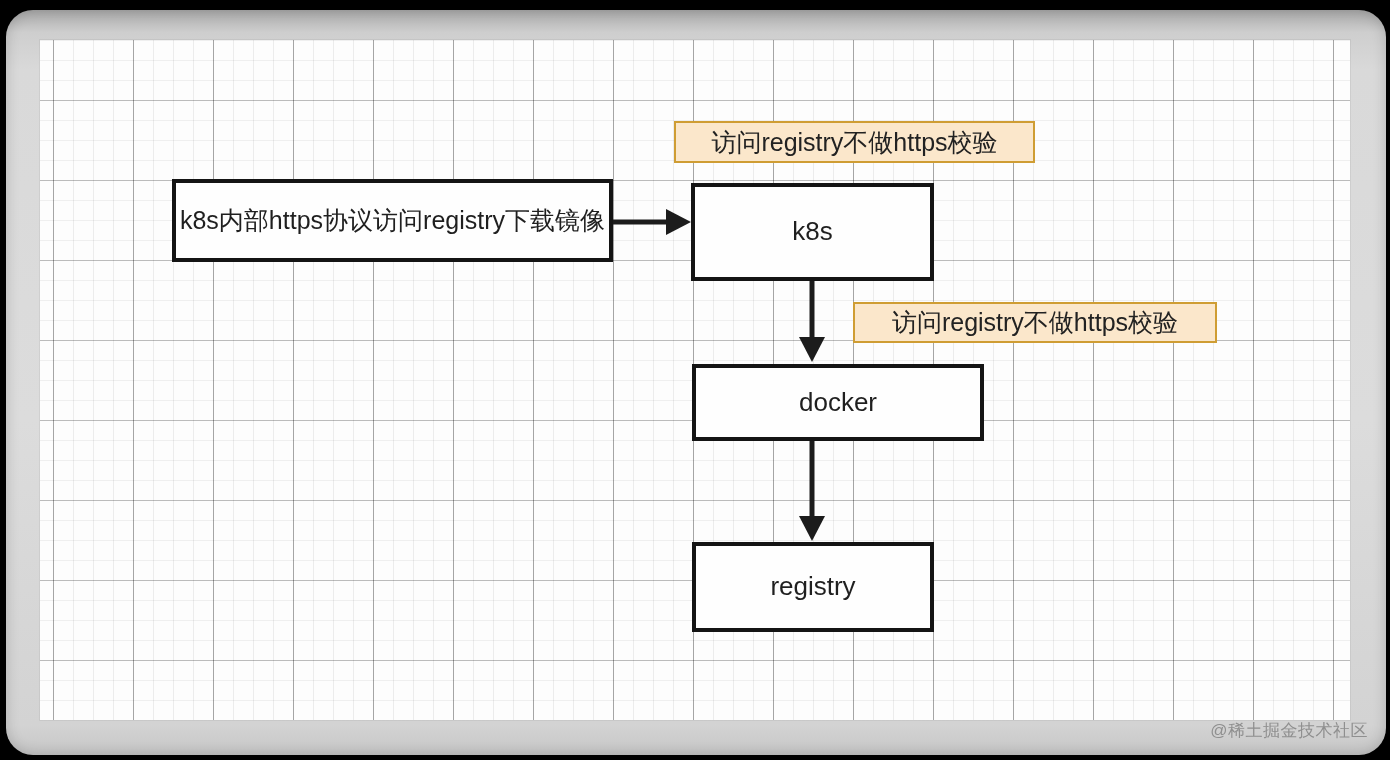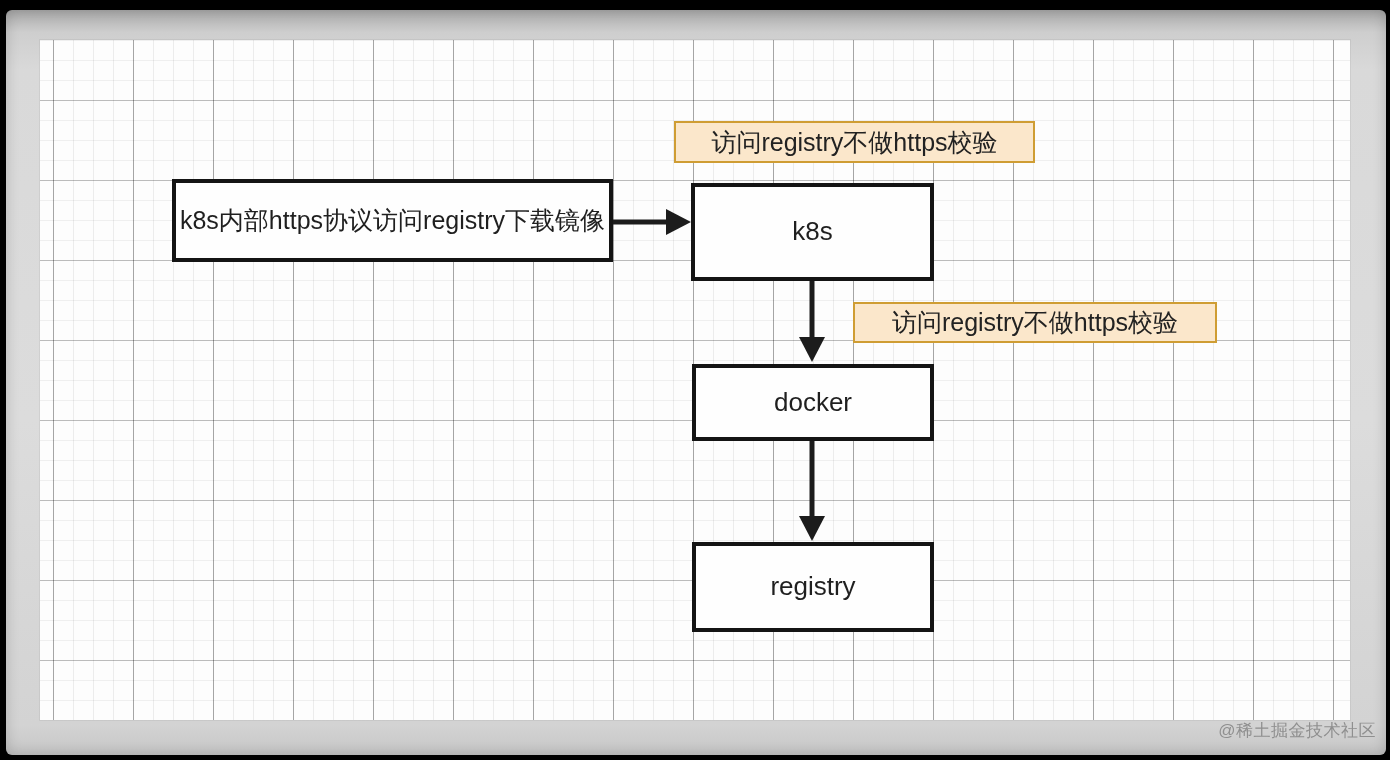--- a/index.html
+++ b/index.html
@@ -8,21 +8,21 @@
     background: #000;
     overflow: hidden;
     font-family: "Liberation Sans", "DejaVu Sans", sans-serif;
   }
   .stage { position: relative; width: 1390px; height: 760px; }
 
   
   .frame {
     position: absolute;
     left: 6px; top: 10px; right: 4px; bottom: 5px;
-    border-radius: 6px;
+    border-radius: 27px;
     background: linear-gradient(180deg, #a9a9a9 0%, #cecece 3%, #d9d9d9 8%, #dcdcdc 55%, #d3d3d3 96%, #c6c6c6 100%);
     box-shadow: inset 0 0 14px rgba(0,0,0,0.18);
   }
 
   
   .canvas {
     position: absolute;
     left: 34px; top: 30px;
     width: 1310px; height: 680px;
     background-color: #fdfdfd;
@@ -42,21 +42,21 @@
     background: #fefefe;
     color: #1f1f1f;
     display: flex;
     align-items: center;
     justify-content: center;
     text-align: center;
     line-height: 1.3;
   }
   .node-note     { left: 132px; top: 139px; width: 441px; height: 83px; font-size: 25px; padding: 0 2px; }
   .node-k8s      { left: 651px; top: 143px; width: 243px; height: 98px; font-size: 26px; }
-  .node-docker   { left: 652px; top: 324px; width: 242px; height: 77px; font-size: 26px; }
+  .node-docker   { left: 652px; top: 324px; width: 292px; height: 77px; font-size: 26px; }
   .node-registry { left: 652px; top: 502px; width: 242px; height: 90px; font-size: 26px; }
 
   .annotation {
     position: absolute;
     border: 2px solid #cf9d33;
     background: #fbe7cb;
     color: #222;
     display: flex;
     align-items: center;
     justify-content: center;
@@ -67,21 +67,21 @@
   .annotation-mid { left: 813px; top: 262px; width: 364px; height: 41px; }
 
   .edges-layer {
     position: absolute; left: 0; top: 0;
     width: 1310px; height: 680px;
     pointer-events: none;
   }
 
   .watermark {
     position: absolute;
-    right: 10px; bottom: 13px;
+    right: 18px; bottom: 13px;
     color: #8f8f8f;
     font-size: 17px;
     letter-spacing: 0.5px;
     margin-top: 40px;
   }
 </style>
 </head>
 <body>
 
 <div class="stage">

